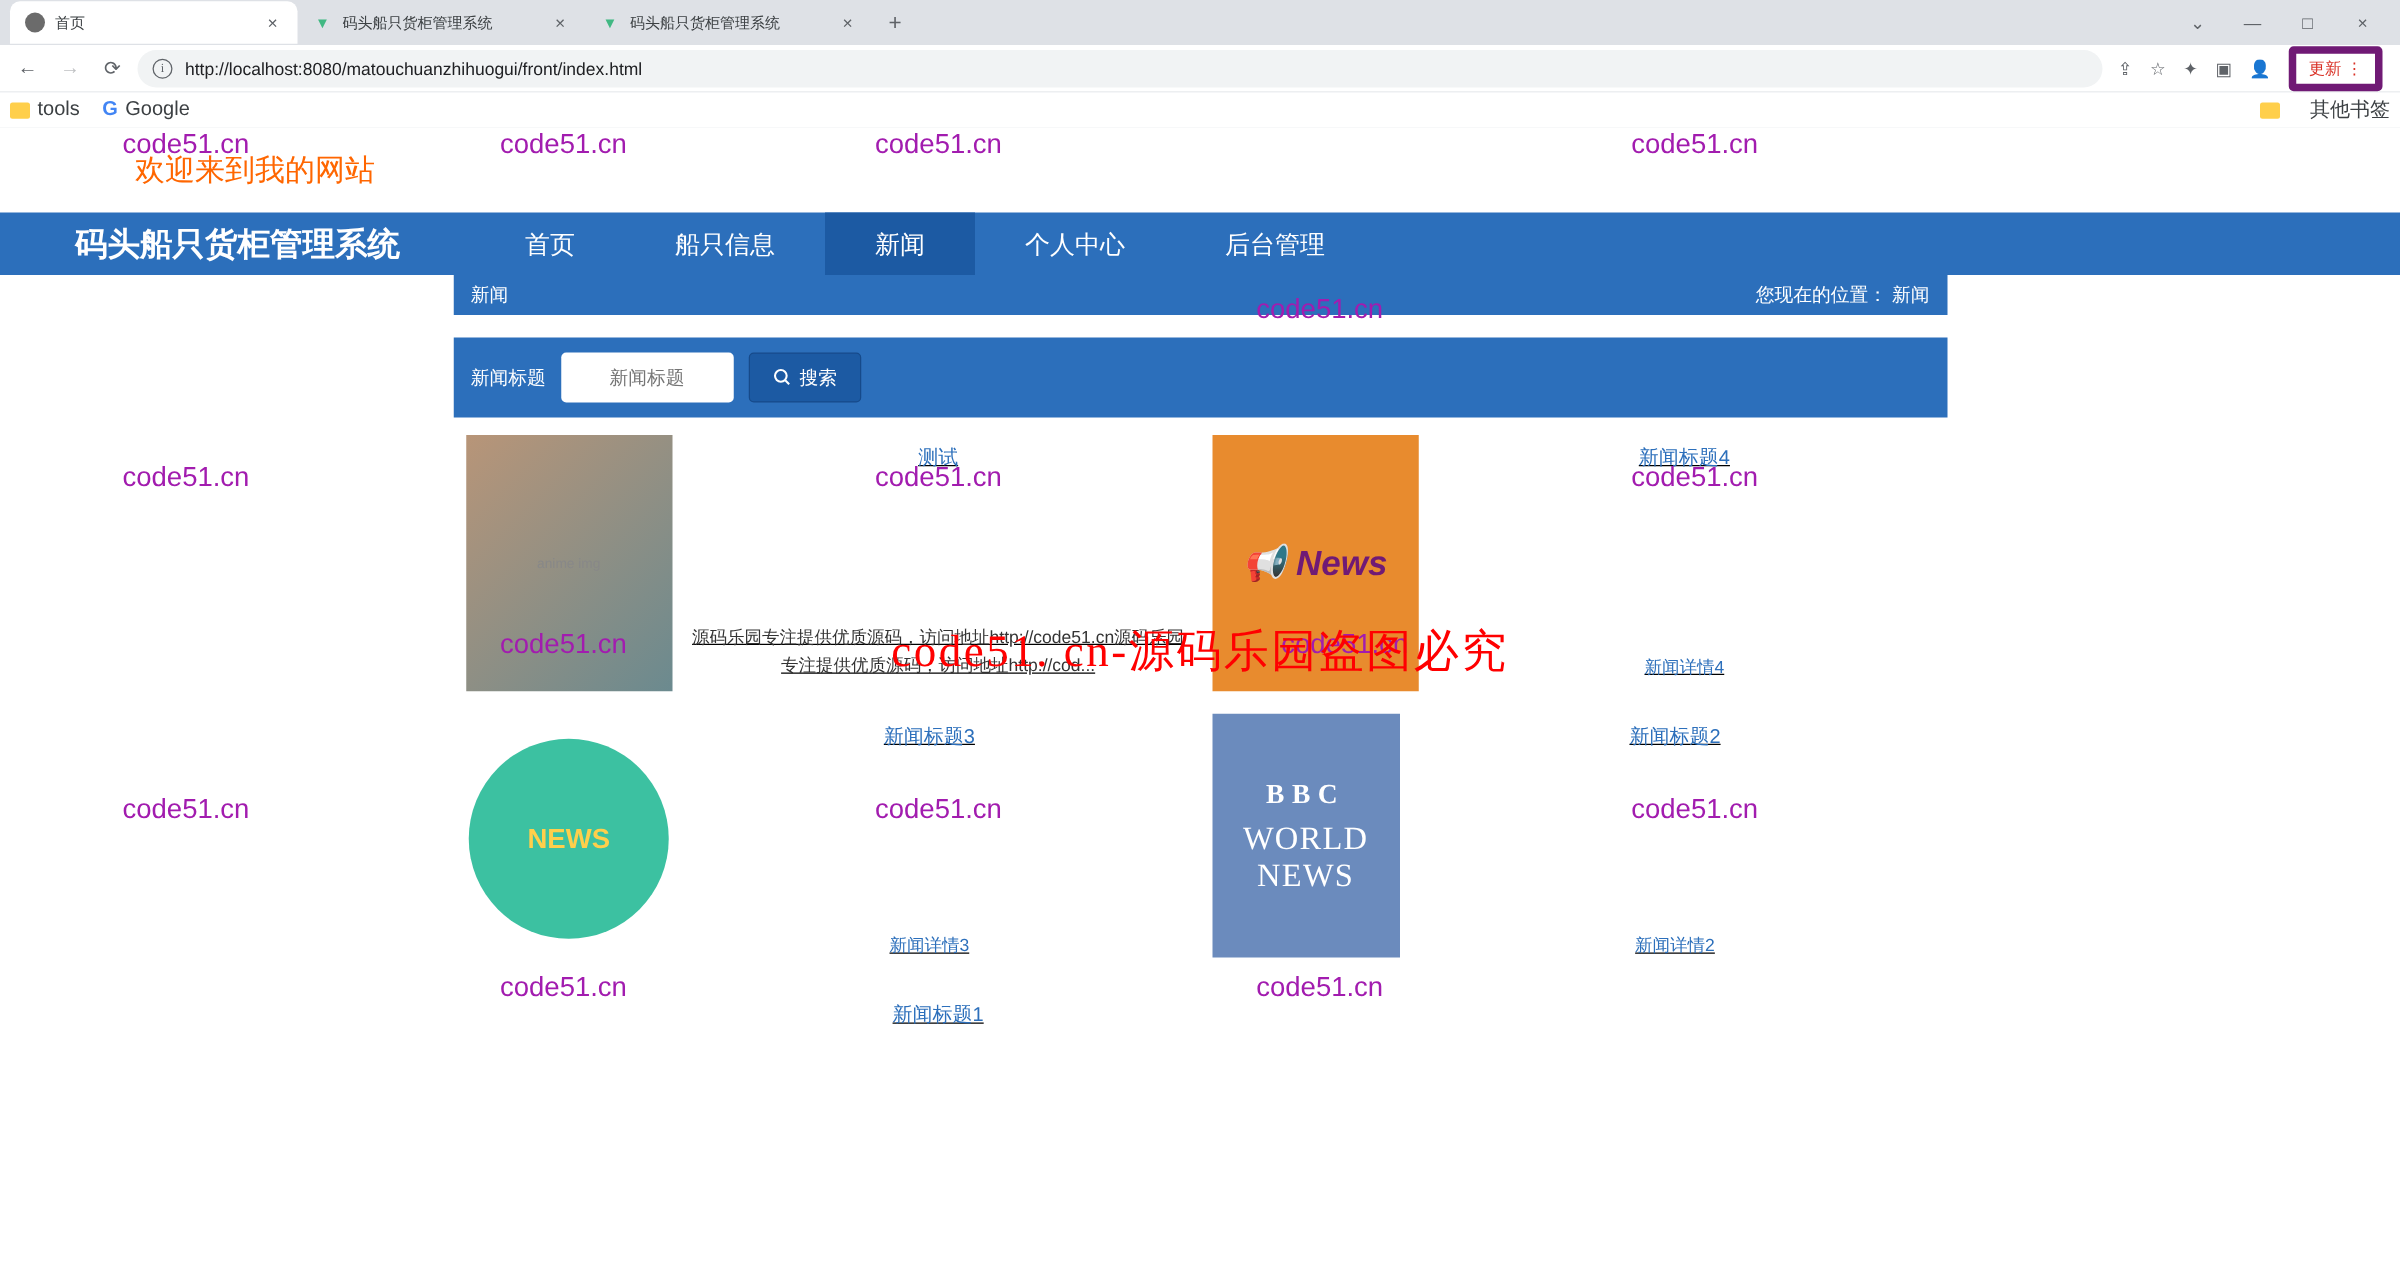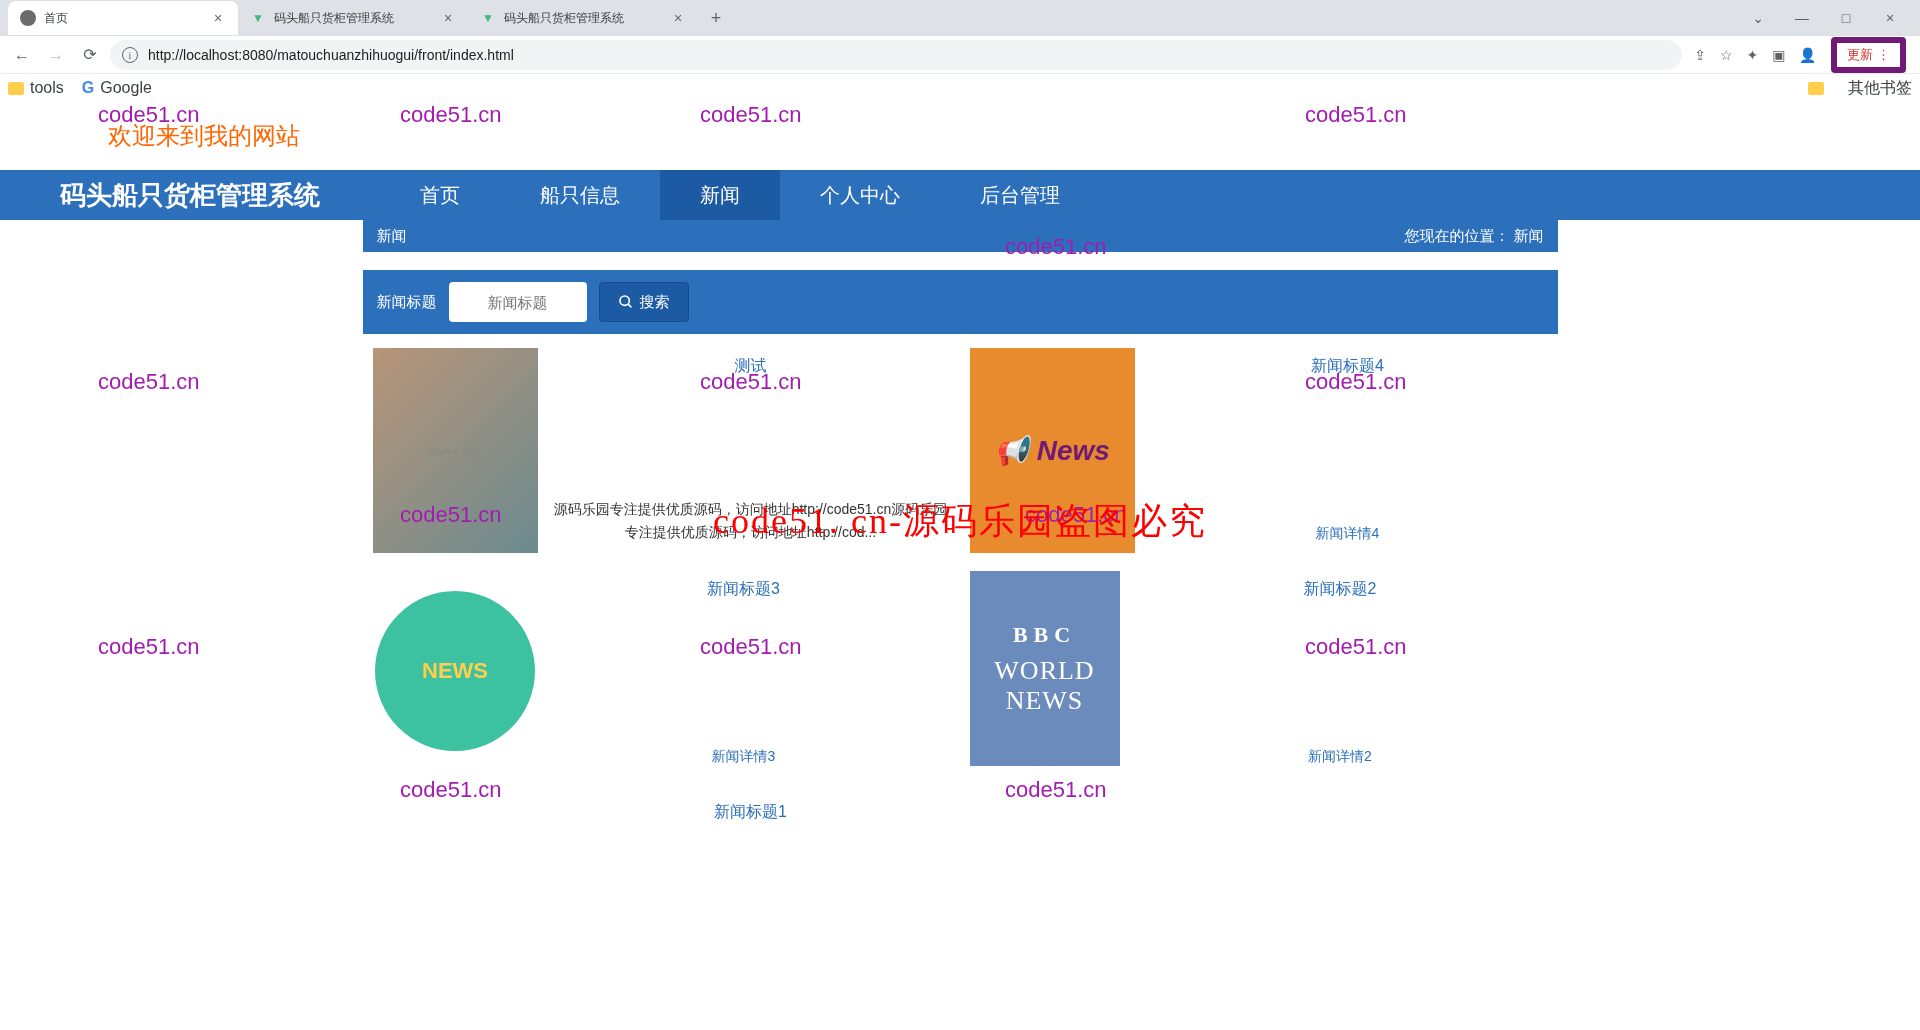--- a/index.html
+++ b/index.html
@@ -50,21 +50,21 @@
 
 .news-grid { display: flex; flex-wrap: wrap; margin-top: 14px; }
 .news-item { width: 597px; display: flex; padding: 0 10px 18px 10px; }
 .news-thumb { width: 165px; height: 205px; flex-shrink: 0; background: #ddd; margin-right: 14px; display: flex; align-items: center; justify-content: center; font-size: 11px; color: #888; }
 .thumb-orange { background: #e88b2e; color: #701a75; font-size: 28px; font-weight: bold; font-style: italic; }
 .thumb-teal { background: #3cc1a1; border-radius: 50%; width: 160px; height: 160px; margin: 20px auto; color: #ffcf4b; display: flex; align-items: center; justify-content: center; font-weight: bold; font-size: 22px; }
 .thumb-teal-wrap { width: 165px; height: 205px; background: #fff; }
 .thumb-bbc { background: #6b8bbd; color: #fff; width: 150px; height: 195px; text-align: center; display: flex; flex-direction: column; justify-content: center; font-family: Georgia, serif; }
 .bbc-top { font-size: 22px; letter-spacing: 6px; font-weight: bold; margin-bottom: 8px; }
 .bbc-mid { font-size: 26px; letter-spacing: 1px; }
-.news-text { flex: 1; display: flex; flex-direction: column; }
+.news-text { flex: 1; display: flex; flex-direction: column; text-decoration: underline; }
 .news-title { color: #2c6fbb; font-size: 16px; text-align: center; margin-top: 8px; cursor: pointer; }
 .news-desc { color: #333; font-size: 14px; text-align: center; margin-top: auto; margin-bottom: 10px; line-height: 1.6; }
 .news-detail { color: #2c6fbb; font-size: 14px; text-align: center; margin-top: auto; margin-bottom: 10px; cursor: pointer; }
 </style>
 </head>
 <body>
 
 <div class="browser-chrome">
   <div class="tab-strip">
     <div class="tab active">

